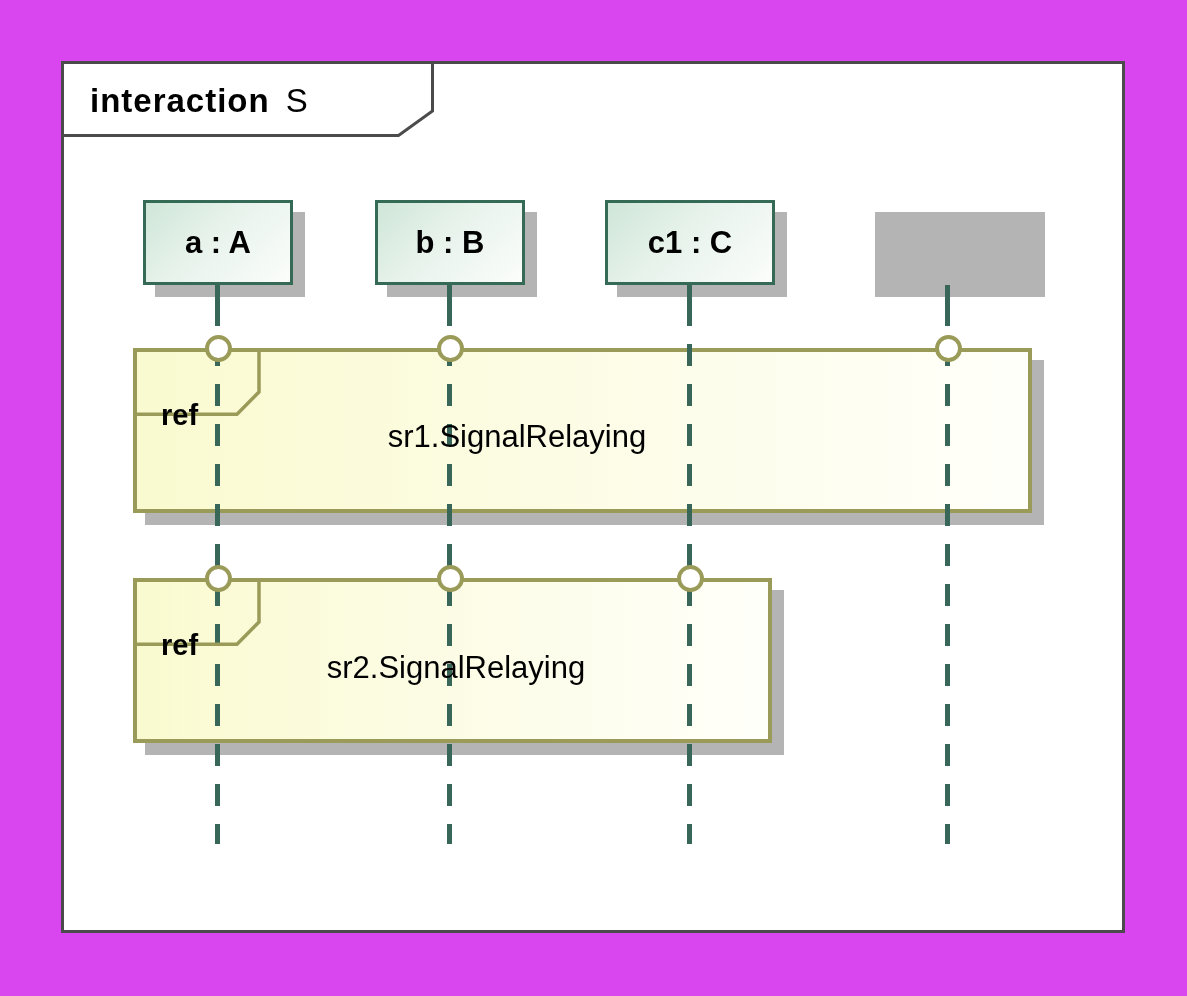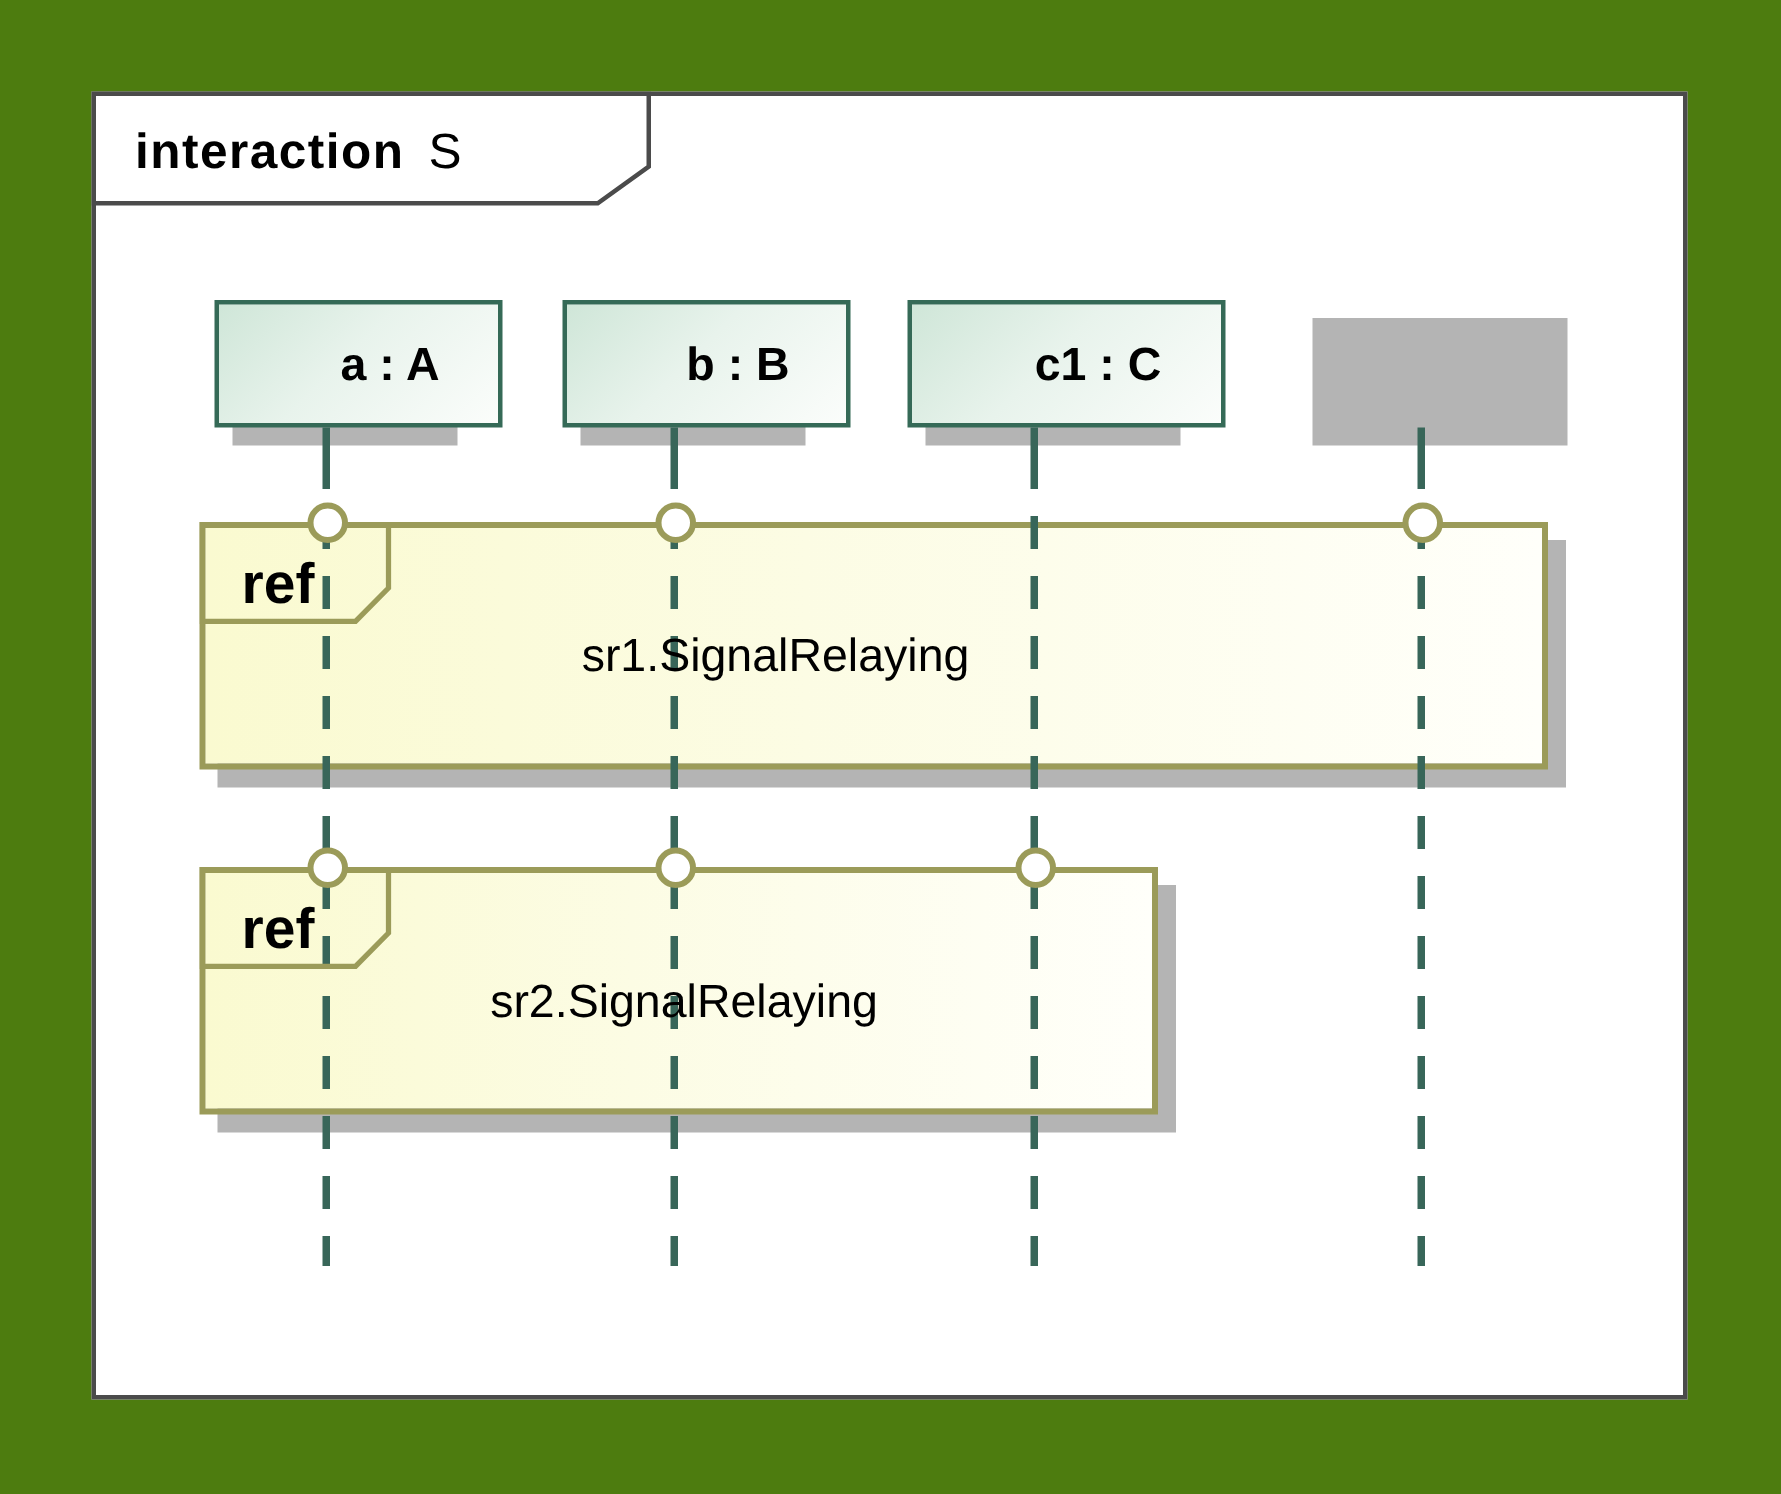--- a/index.html
+++ b/index.html
@@ -1,54 +1,54 @@
 <!DOCTYPE html>
 <html><head>
 <meta charset="utf-8">
 <style>
   html,body{margin:0;padding:0;background:#ffffff;}
   #canvas{
-    position:relative;width:1187px;height:996px;background:#4d7c0f;overflow:hidden;
+    position:relative;width:1187px;height:996px;background:#d946ef;overflow:hidden;
     font-family:"Liberation Sans", sans-serif;color:#000;text-decoration:underline;
   }
   
   .outer-frame{
     position:absolute;left:61px;top:61px;width:1058px;height:866px;
     border:3px solid #4b4b4b;background:#ffffff;
   }
   .title-svg{position:absolute;left:61px;top:61px;}
   .title-text{
     position:absolute;left:90px;top:82px;font-size:33px;line-height:38px;
     white-space:nowrap;
   }
   .title-keyword{font-weight:bold;letter-spacing:1px;}
   .title-name{font-weight:normal;margin-left:16px;}
   
   .head-shadow{position:absolute;background:#b4b4b4;}
   .head{
     position:absolute;height:79px;border:3px solid #356a57;
     background:linear-gradient(135deg,#cfe6d8 0%,#e8f3ec 45%,#fbfdfb 100%);
     display:flex;align-items:center;justify-content:center;
-    font-size:31px;font-weight:bold;white-space:nowrap;padding-left:42px;
+    font-size:31px;font-weight:bold;white-space:nowrap;
   }
   
   .stub{position:absolute;width:5px;background:#386659;}
   .dash{
     position:absolute;width:5px;
     background:repeating-linear-gradient(to bottom,#386659 0px,#386659 22px,transparent 22px,transparent 40px);
   }
   
   .frame-shadow{position:absolute;background:#b4b4b4;}
   .use-frame{
     position:absolute;height:157px;border:4px solid #9b9b59;
     background:linear-gradient(90deg,#fafad0 0%,#fcfce4 45%,#fffffa 100%);
   }
   .ref-svg{position:absolute;}
   .ref-label{
-    position:absolute;font-size:38px;font-weight:bold;line-height:32px;
+    position:absolute;font-size:29px;font-weight:bold;line-height:32px;margin-top:25px;
   }
   .use-label{
     position:absolute;transform:translateX(-50%);font-size:31px;line-height:36px;
     white-space:nowrap;
   }
   
   .gate{
     position:absolute;width:19px;height:19px;border:4px solid #9b9b59;
     border-radius:50%;background:#ffffff;
   }

